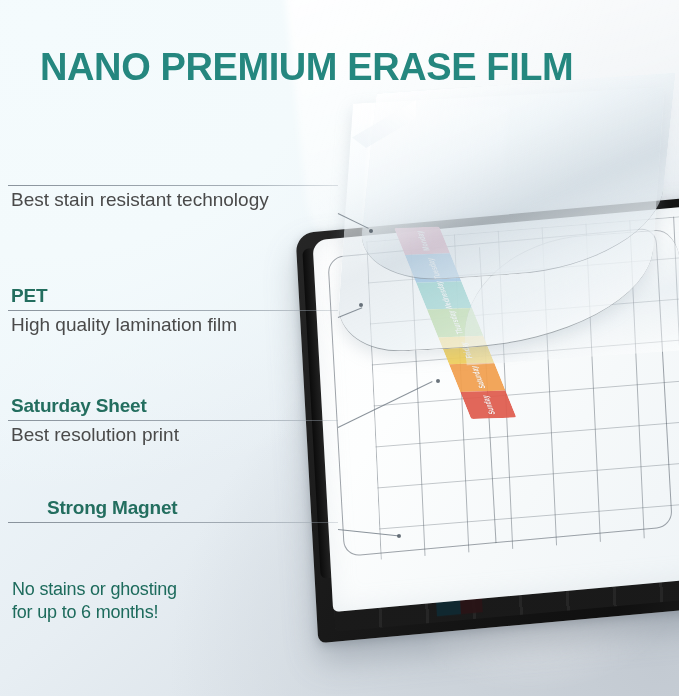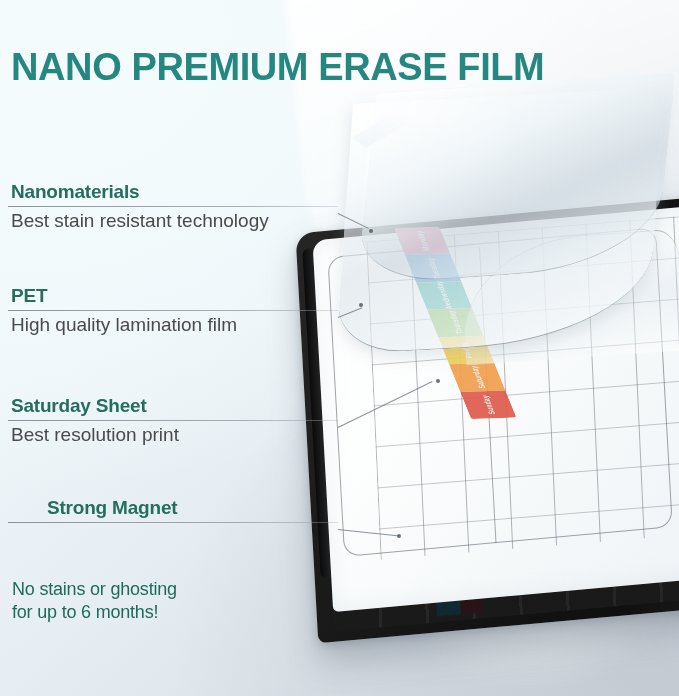--- a/index.html
+++ b/index.html
@@ -171,21 +171,21 @@
     position:absolute;
     left:462px; top:236px; width:220px; height:122px;
     background:linear-gradient(170deg, rgba(255,255,255,.70), rgba(221,230,236,.38) 60%, rgba(255,255,255,.55));
     border-radius:58% 10% 0 0 / 80% 26% 0 0;
     transform:rotate(-4deg);
     border-top:1px solid rgba(70,80,90,.38);
   }
 
   
   #title {
-    position:absolute; left:11px; top:46px;
+    position:absolute; left:40px; top:46px;
     font-size:38px; font-weight:700;
     letter-spacing:-0.4px;
     color:#25877f;
     white-space:nowrap;
   }
 
   
   .feature { position:absolute; left:8px; }
   .feature .f-head {
     font-size:19px; font-weight:700; color:#236e5f;
@@ -270,21 +270,20 @@
 
     <div class="film-wave"></div>
     <div class="film1"></div>
     <div class="film2"></div>
     <div class="film-corner"></div>
   </div>
 
   <div id="title" style="color: rgb(37, 135, 127);">NANO PREMIUM ERASE FILM</div>
 
   <div class="feature" style="top:182px; width:330px;">
-    <div class="f-head" style="color: rgb(35, 110, 95);">Nanomaterials</div>
     <div class="f-rule"></div>
     <div class="f-sub" style="color: rgb(74, 74, 74);">Best stain resistant technology</div>
   </div>
   <div class="leader" style="left:338px; top:213px; width:34px; transform:rotate(26deg);"></div>
   <div class="leader-dot" style="left:369px; top:229px;"></div>
 
   <div class="feature" style="top:286px; width:330px;">
     <div class="f-head" style="color: rgb(35, 110, 95);">PET</div>
     <div class="f-rule"></div>
     <div class="f-sub" style="color: rgb(74, 74, 74);">High quality lamination film</div>

